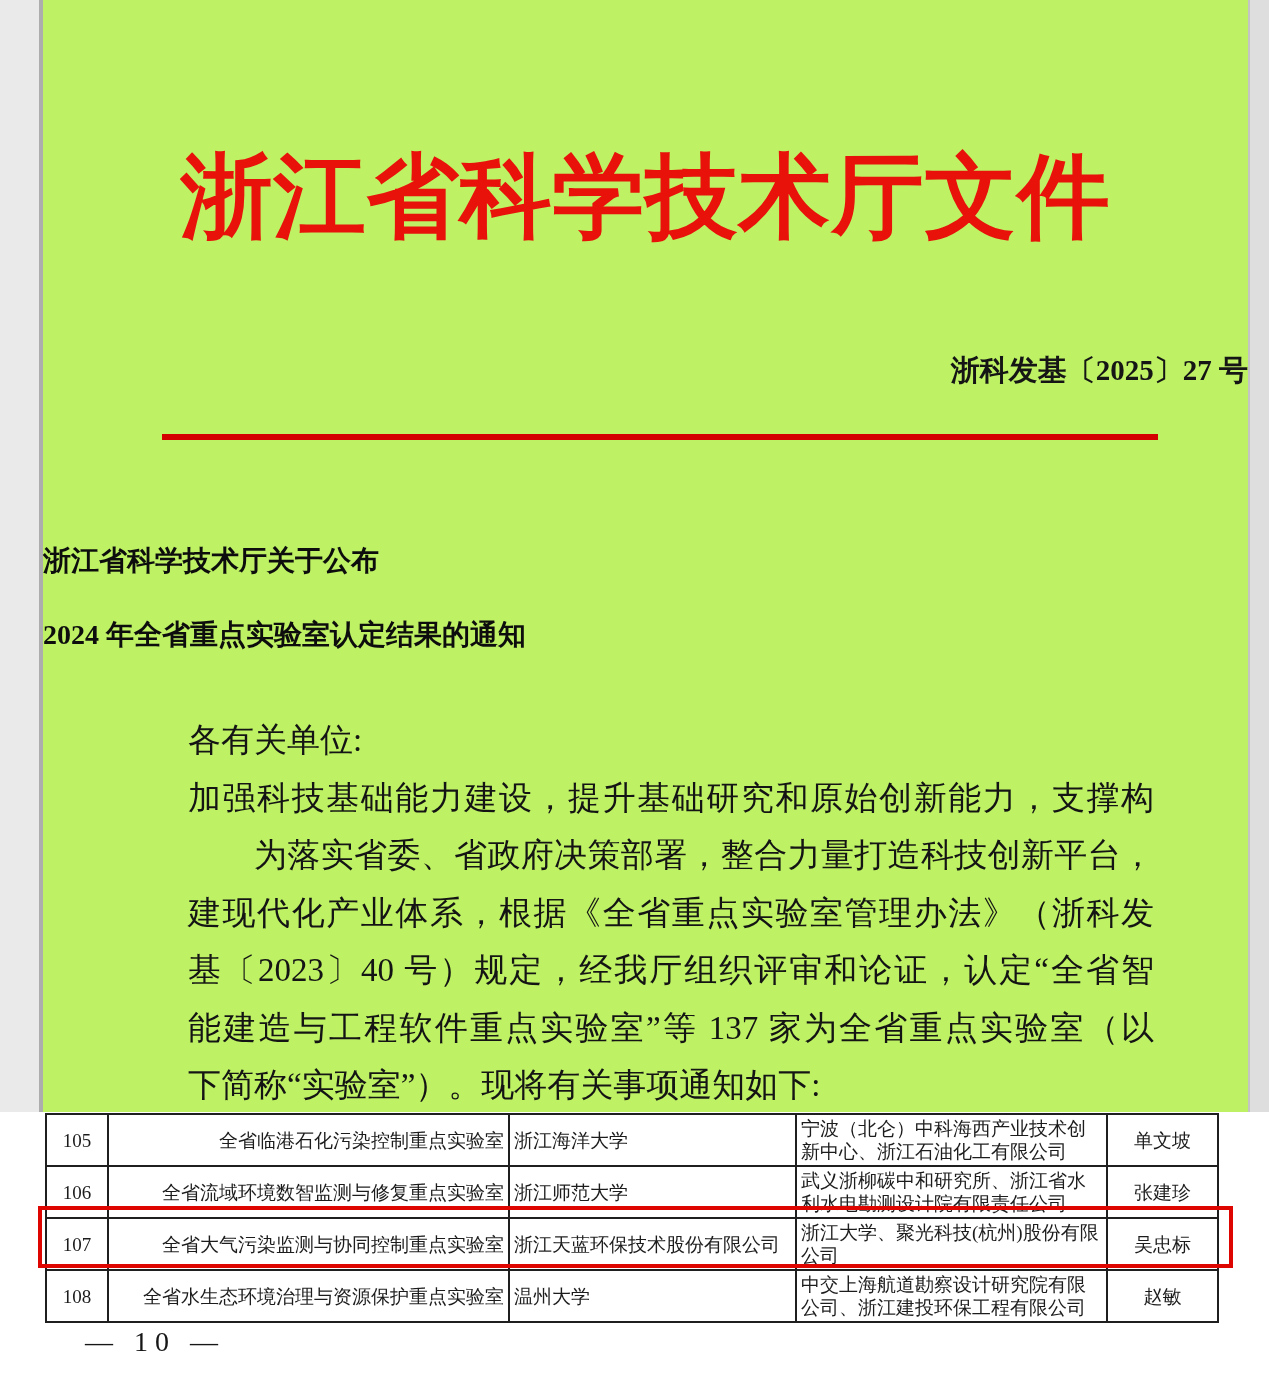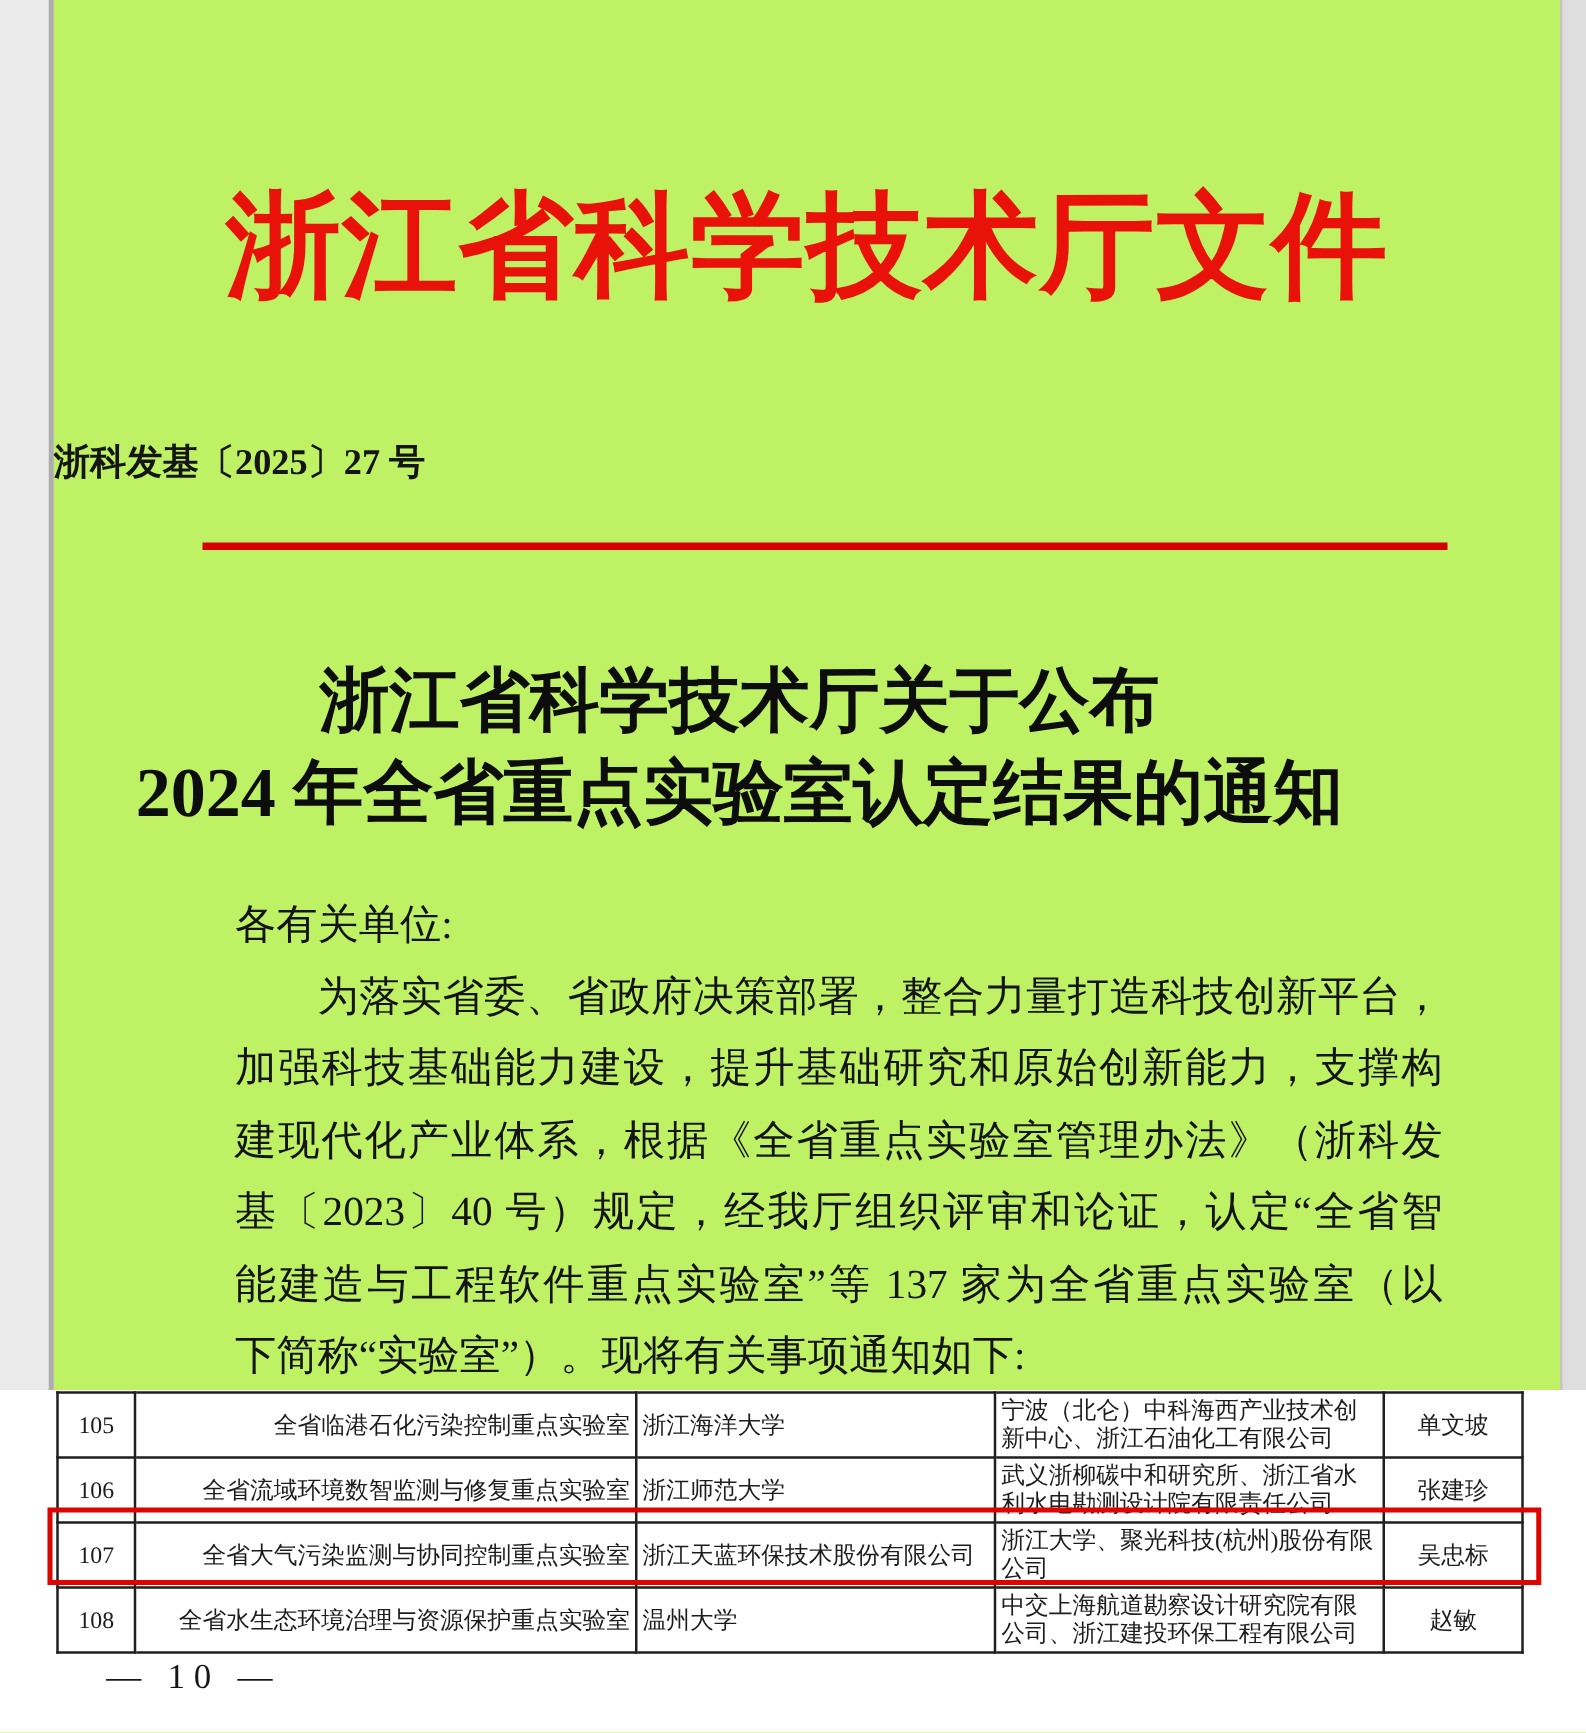--- a/index.html
+++ b/index.html
@@ -22,33 +22,33 @@
   }
   
   .red-head {
     position:absolute; left:43px; width:1205px; top:140px;
     text-align:center;
     font-size:92px; font-weight:bold; line-height:115px;
     color:#e8120a; letter-spacing:1px; white-space:nowrap;
   }
   .doc-no {
     position:absolute; left:43px; width:1205px; top:348px;
-    text-align:left;
+    text-align:right;
     font-size:29px; font-weight:bold; line-height:44px;
     color:#151515;
   }
   .red-rule {
     position:absolute; left:162px; top:434px; width:996px; height:6px;
     background:#d40000;
   }
   
   .notice-title {
     position:absolute; left:43px; width:1097px; top:524px;
-    text-align:center; font-weight:bold;
-    font-size:56px; line-height:74px; color:#0d0d0d;
+    text-align:left; font-weight:bold;
+    font-size:28px; line-height:74px; color:#0d0d0d;
   }
   
   .body-block {
     position:absolute; left:188px; top:712px; width:966px;
     font-size:33px; line-height:57.5px; color:#141414;
   }
   .body-line { width:100%; }
   .jline { text-align:justify; text-align-last:justify; }
   .indent { text-indent:2em; }
   
@@ -99,22 +99,22 @@
 
   <div class="red-rule"></div>
 
   <div class="notice-title">
     <div>浙江省科学技术厅关于公布</div>
     <div>2024 年全省重点实验室认定结果的通知</div>
   </div>
 
   <div class="body-block">
     <div class="body-line">各有关单位:</div>
+    <div class="body-line jline">加强科技基础能力建设，提升基础研究和原始创新能力，支撑构</div>
     <div class="body-line jline indent">为落实省委、省政府决策部署，整合力量打造科技创新平台，</div>
-    <div class="body-line jline">加强科技基础能力建设，提升基础研究和原始创新能力，支撑构</div>
     <div class="body-line jline">建现代化产业体系，根据《全省重点实验室管理办法》（浙科发</div>
     <div class="body-line jline">基〔2023〕40 号）规定，经我厅组织评审和论证，认定“全省智</div>
     <div class="body-line jline">能建造与工程软件重点实验室”等 137 家为全省重点实验室（以</div>
     <div class="body-line">下简称“实验室”）。现将有关事项通知如下:</div>
   </div>
 
   <div class="fragment">
     <table class="labs">
       <colgroup>
         <col style="width:62px">

